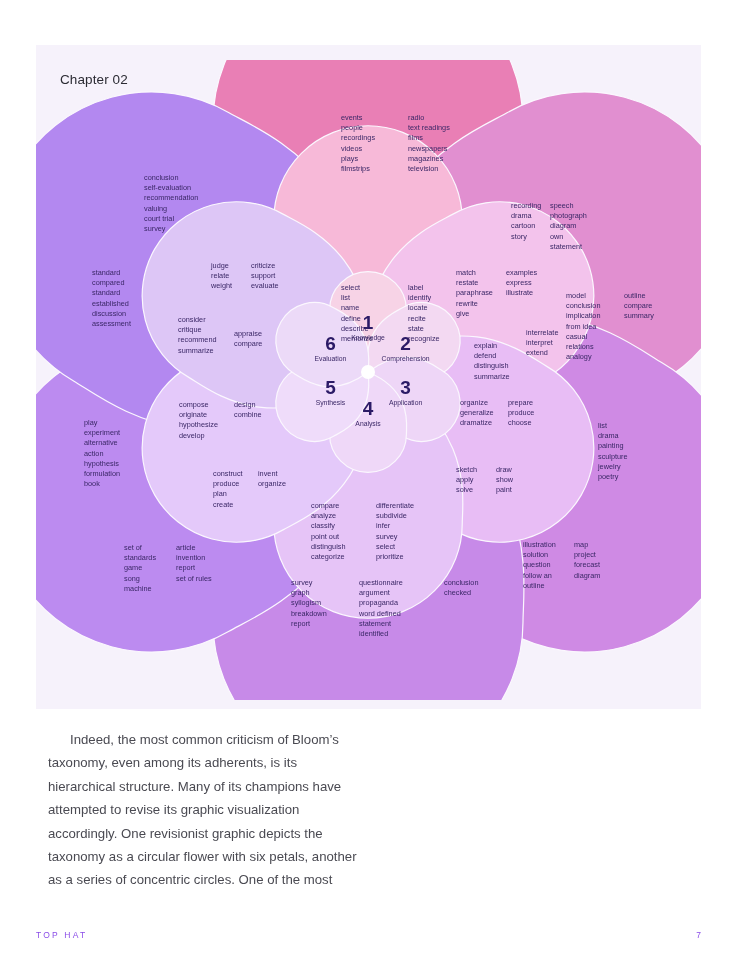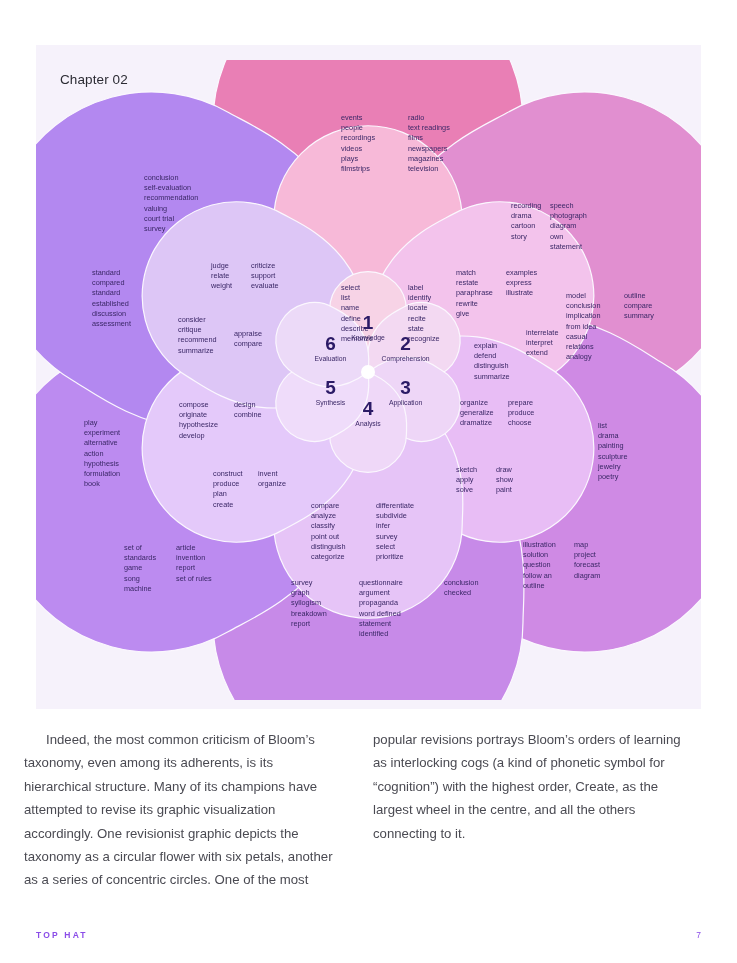--- a/index.html
+++ b/index.html
@@ -7,26 +7,26 @@
   .page{position:relative;width:737px;height:963px;background:#ffffff;overflow:hidden;}
   .topbar{position:absolute;left:36px;top:37px;width:665px;height:8px;
           background:linear-gradient(90deg,#d7336c 0%,#c4369a 28%,#a details 0%,#a444d0 62%,#8b4de8 100%);}
   .hero{position:absolute;left:36px;top:45px;width:665px;height:664px;background:#f6f2fb;}
   .chapter{position:absolute;left:60px;top:72px;font-size:13.5px;color:#2b2b33;letter-spacing:.1px;}
   .flowerwrap{position:absolute;left:36px;top:60px;width:665px;height:640px;}
   svg{display:block;}
   .wtext{font-family:"Liberation Sans",sans-serif;font-size:7.3px;fill:#3a2766;}
   .numtext{font-family:"Liberation Sans",sans-serif;font-size:19px;font-weight:bold;fill:#2b1a66;}
   .lbltext{font-family:"Liberation Sans",sans-serif;font-size:6.8px;fill:#3a2766;}
-  .body{position:absolute;left:24px;top:728px;width:665px;height:180px;display:flex;gap:34px;}
+  .body{position:absolute;left:48px;top:728px;width:665px;height:180px;display:flex;gap:34px;}
   .col{width:315px;font-size:13.2px;line-height:23.4px;color:#4a4a52;}
   .col p{margin:0;}
   .col p.ind{text-indent:22px;}
   .footer{position:absolute;left:36px;top:930px;width:665px;display:flex;justify-content:space-between;align-items:center;}
-  .brand{font-size:8.5px;letter-spacing:2.2px;color:#8b4de8;font-weight:bold;}
+  .brand{font-size:8.5px;letter-spacing:2.2px;color:#8b4de8;font-weight:normal;}
   .pageno{font-size:8.5px;color:#8b4de8;}
 </style>
 </head>
 <body>
 
 <div class="page">
 
   <div class="topbar"></div>
 
   <div class="hero"></div>
@@ -343,21 +343,20 @@
         </g>
       <circle cx="332" cy="312" r="7" fill="#ffffff"></circle>
     </svg>
   </div>
 
   <div class="body">
     <div class="col">
       <p class="ind">Indeed, the most common criticism of Bloom’s taxonomy, even among its adherents, is its hierarchical structure. Many of its champions have attempted to revise its graphic visualization accordingly. One revisionist graphic depicts the taxonomy as a circular flower with six petals, another as a series of concentric circles. One of the most</p>
     </div>
     <div class="col">
-      <p>popular revisions portrays Bloom’s orders of learning as interlocking cogs (a kind of phonetic symbol for “cognition”) with the highest order, Create, as the largest wheel in the centre, and all the others connecting to it.</p>
     </div>
   </div>
 
   <div class="footer">
     <span class="brand">TOP HAT</span>
     <span class="pageno">7</span>
   </div>
 
 </div>
 

